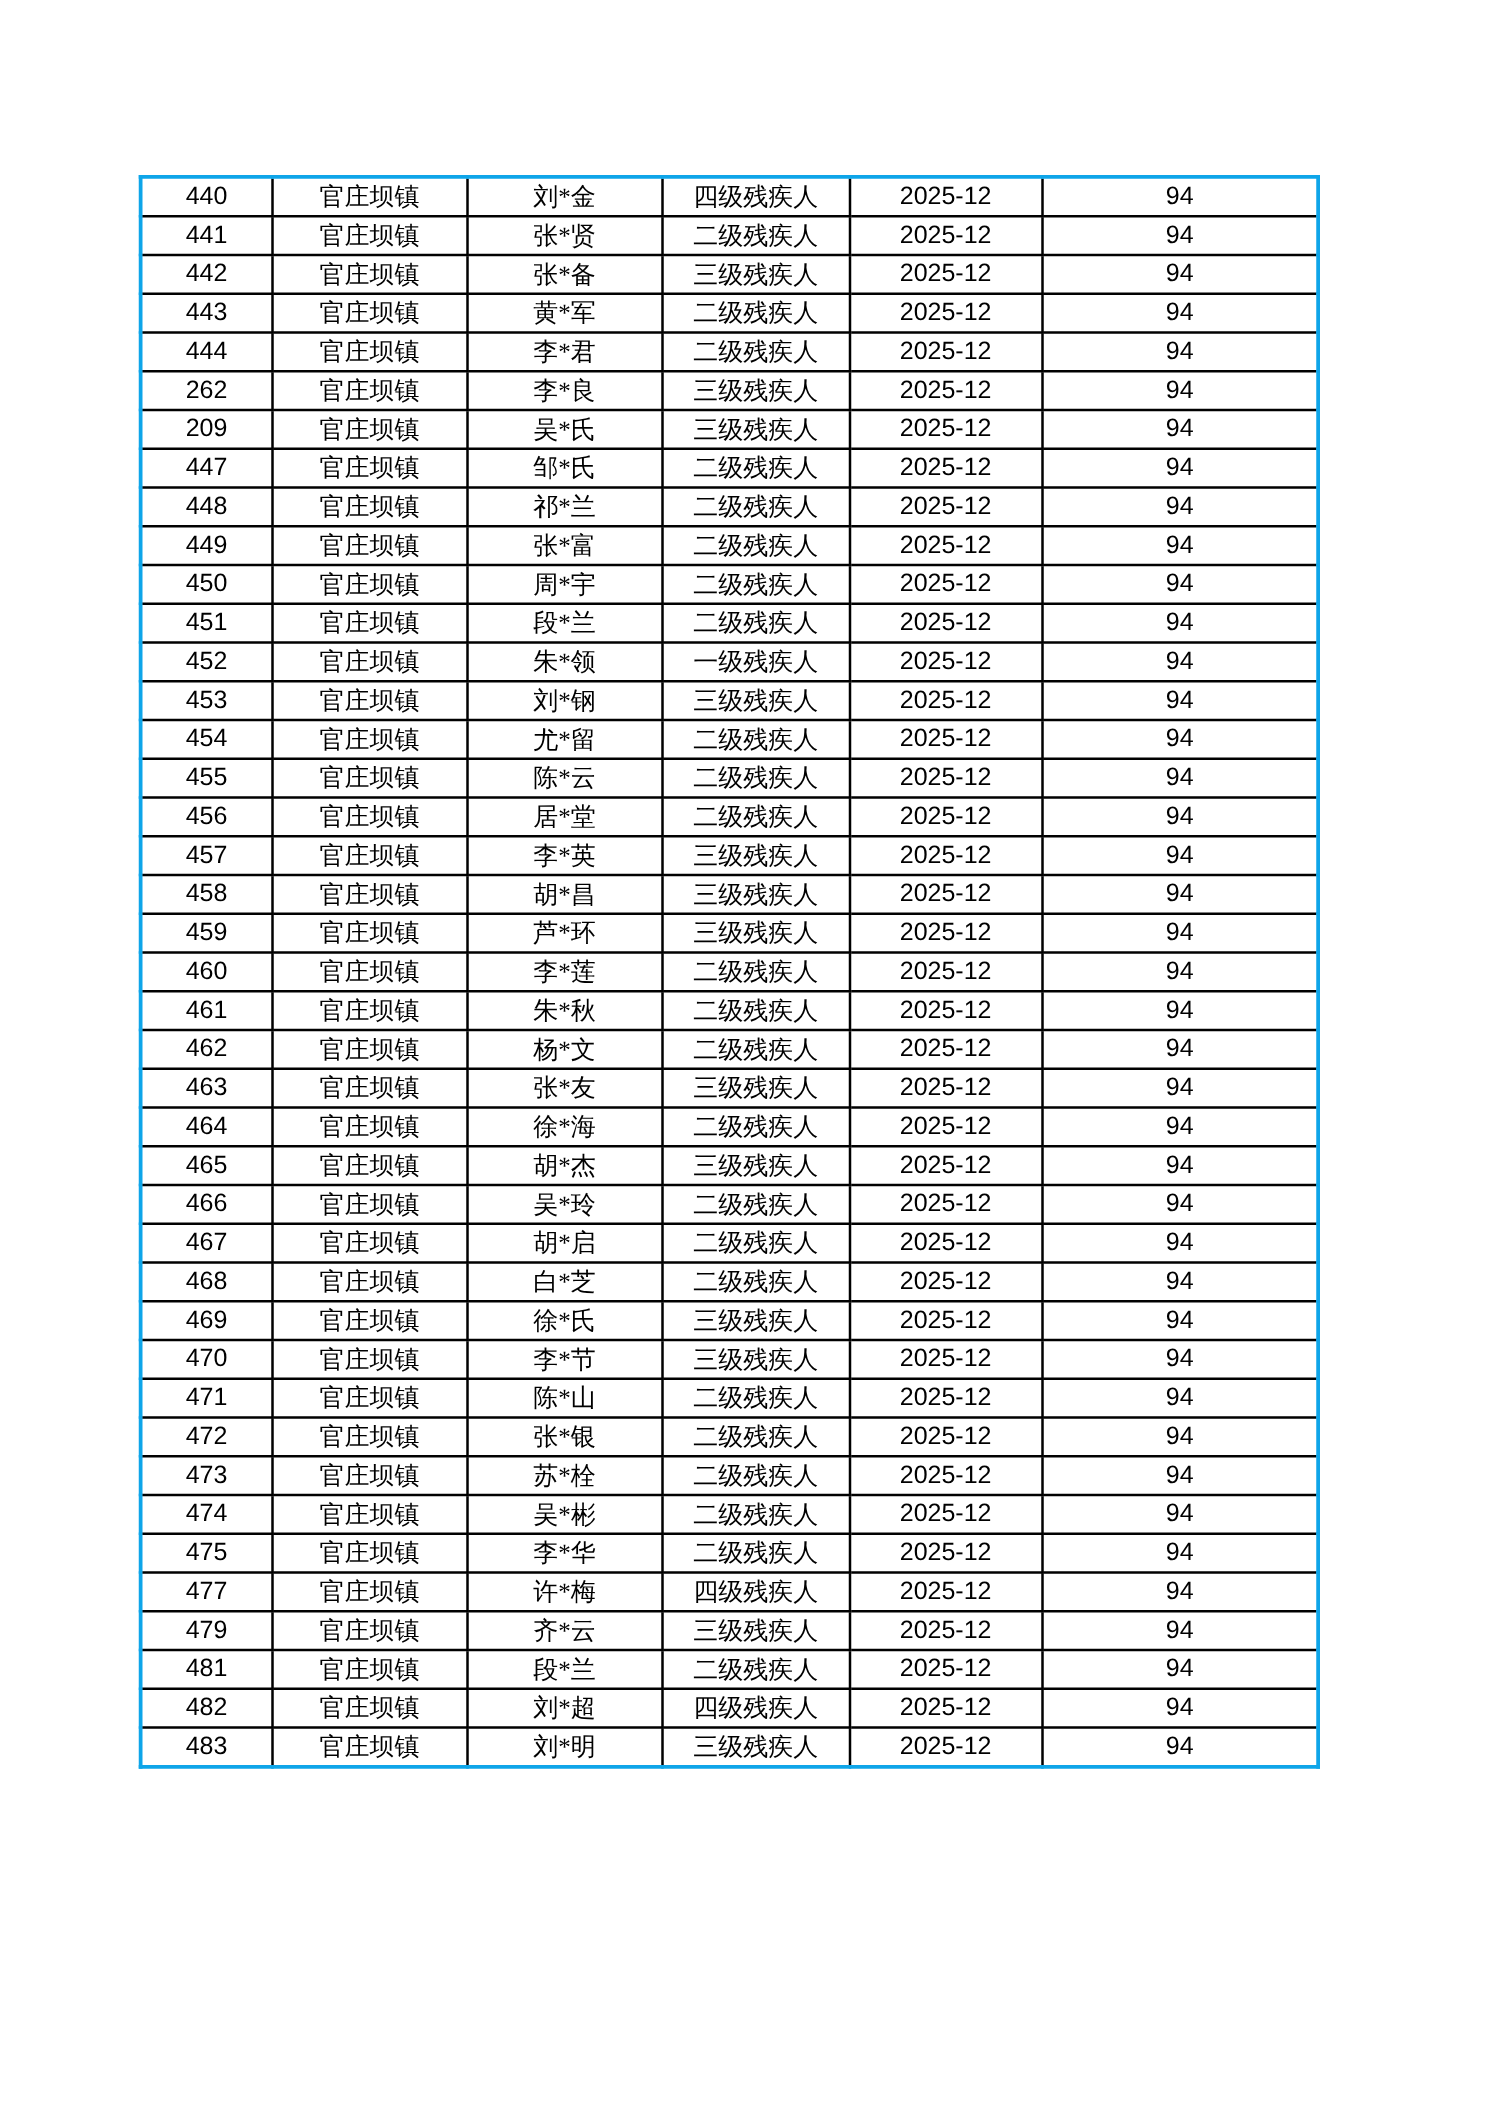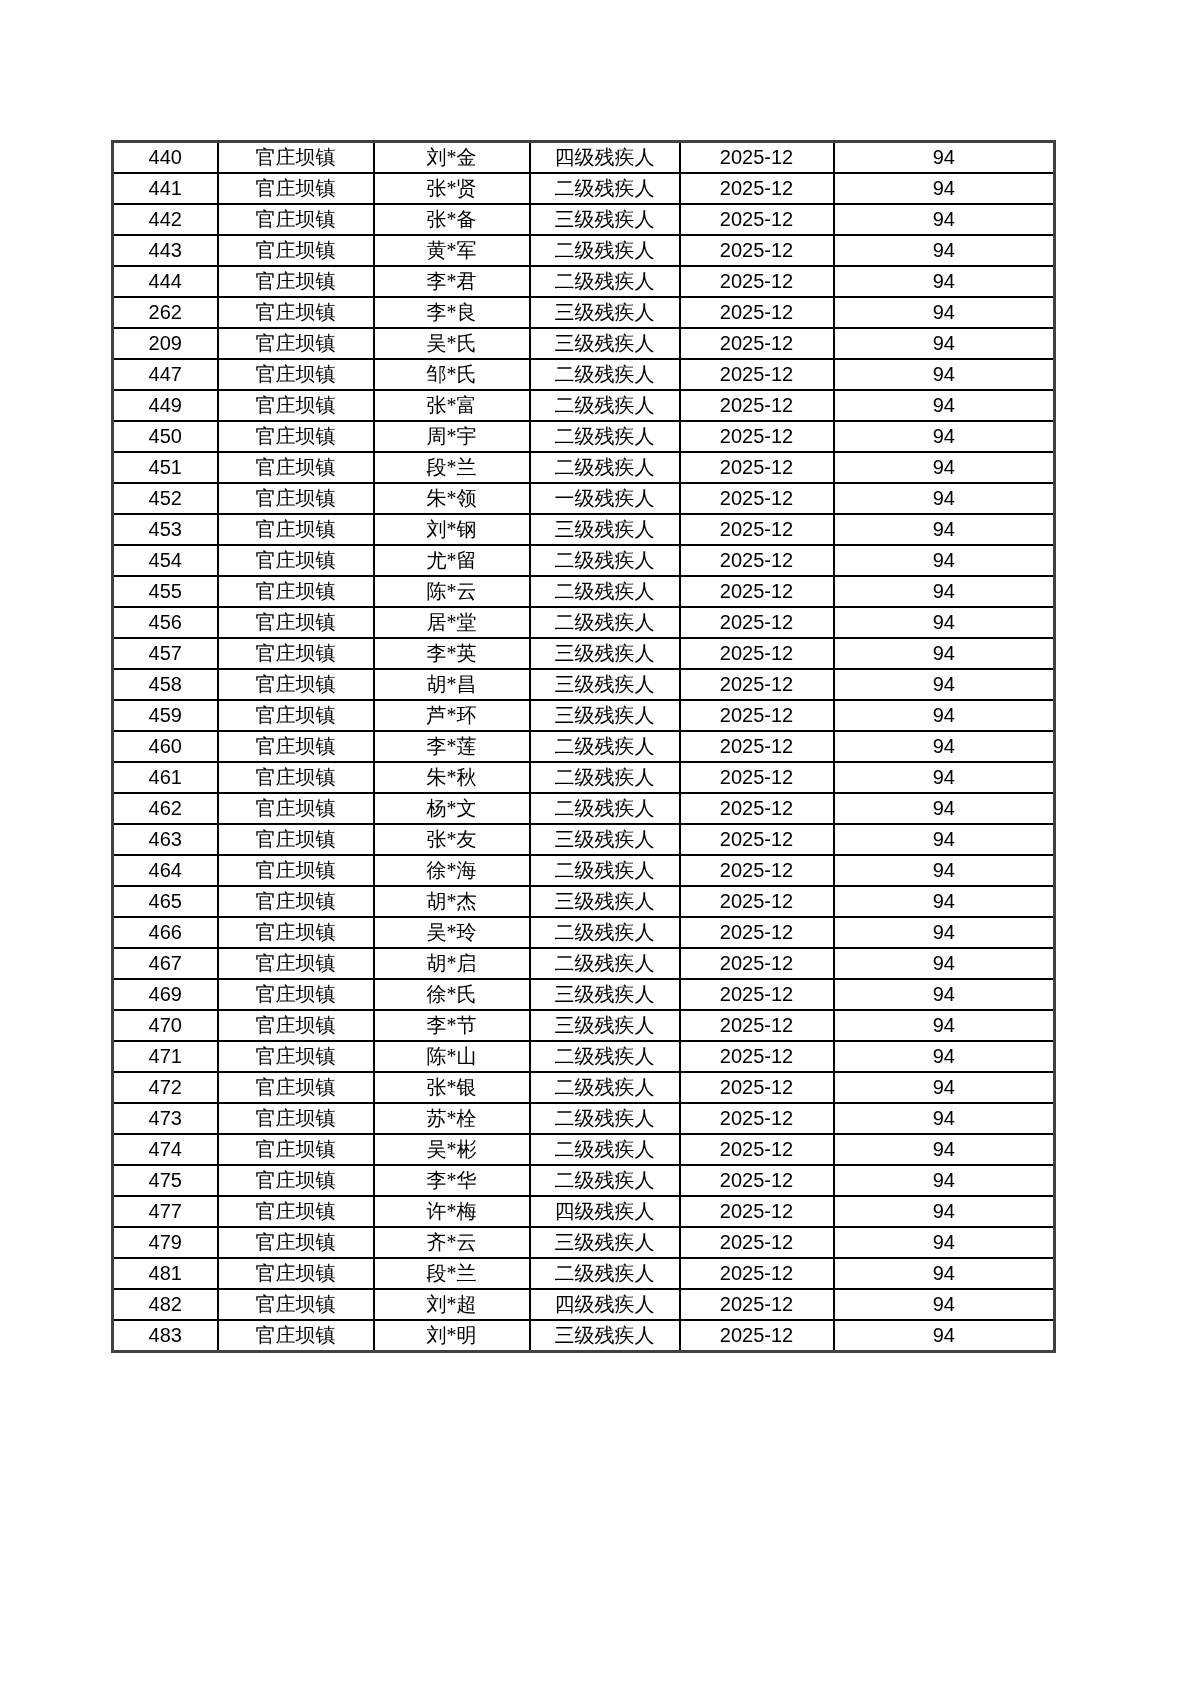--- a/index.html
+++ b/index.html
@@ -13,21 +13,21 @@
     background: #ffffff;
     overflow: hidden;
     font-family: "Liberation Sans", sans-serif;
   }
   .doc-table {
     position: absolute;
     left: 111px;
     top: 140px;
     border-collapse: collapse;
     table-layout: fixed;
-    border: 3px solid #404040;
+    border: 3px solid #0ea5e9;
   }
   .doc-table td {
     border: 2px solid #000000;
     padding: 0;
     height: 29px;
     text-align: center;
     vertical-align: middle;
     color: #000000;
     font-size: 20px;
     overflow: hidden;
@@ -117,20 +117,28 @@
   </tr>
       <tr>
     <td class="num">447</td>
     <td class="cjk">官庄坝镇</td>
     <td class="cjk">邹*氏</td>
     <td class="cjk">二级残疾人</td>
     <td class="num">2025-12</td>
     <td class="num">94</td>
   </tr>
       <tr>
+    <td class="num">448</td>
+    <td class="cjk">官庄坝镇</td>
+    <td class="cjk">祁*兰</td>
+    <td class="cjk">二级残疾人</td>
+    <td class="num">2025-12</td>
+    <td class="num">94</td>
+  </tr>
+      <tr>
     <td class="num">449</td>
     <td class="cjk">官庄坝镇</td>
     <td class="cjk">张*富</td>
     <td class="cjk">二级残疾人</td>
     <td class="num">2025-12</td>
     <td class="num">94</td>
   </tr>
       <tr>
     <td class="num">450</td>
     <td class="cjk">官庄坝镇</td>
@@ -264,20 +272,28 @@
     <td class="cjk">官庄坝镇</td>
     <td class="cjk">吴*玲</td>
     <td class="cjk">二级残疾人</td>
     <td class="num">2025-12</td>
     <td class="num">94</td>
   </tr>
       <tr>
     <td class="num">467</td>
     <td class="cjk">官庄坝镇</td>
     <td class="cjk">胡*启</td>
+    <td class="cjk">二级残疾人</td>
+    <td class="num">2025-12</td>
+    <td class="num">94</td>
+  </tr>
+      <tr>
+    <td class="num">468</td>
+    <td class="cjk">官庄坝镇</td>
+    <td class="cjk">白*芝</td>
     <td class="cjk">二级残疾人</td>
     <td class="num">2025-12</td>
     <td class="num">94</td>
   </tr>
       <tr>
     <td class="num">469</td>
     <td class="cjk">官庄坝镇</td>
     <td class="cjk">徐*氏</td>
     <td class="cjk">三级残疾人</td>
     <td class="num">2025-12</td>

